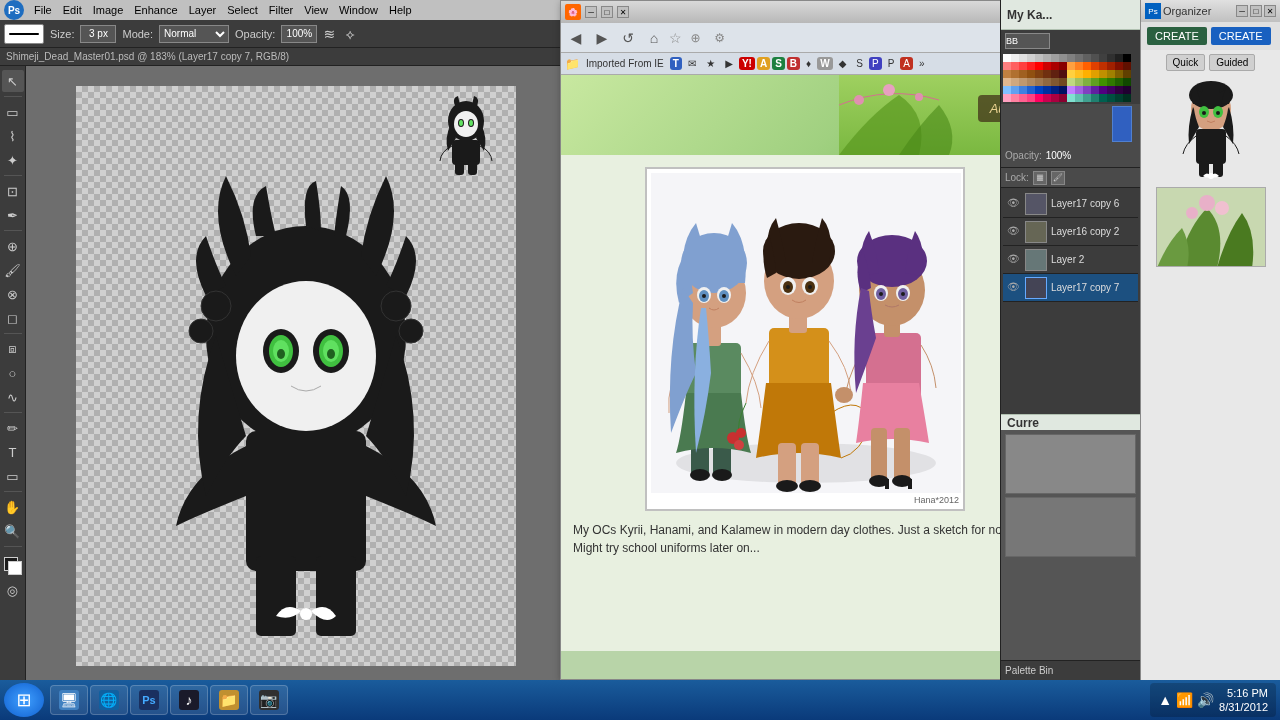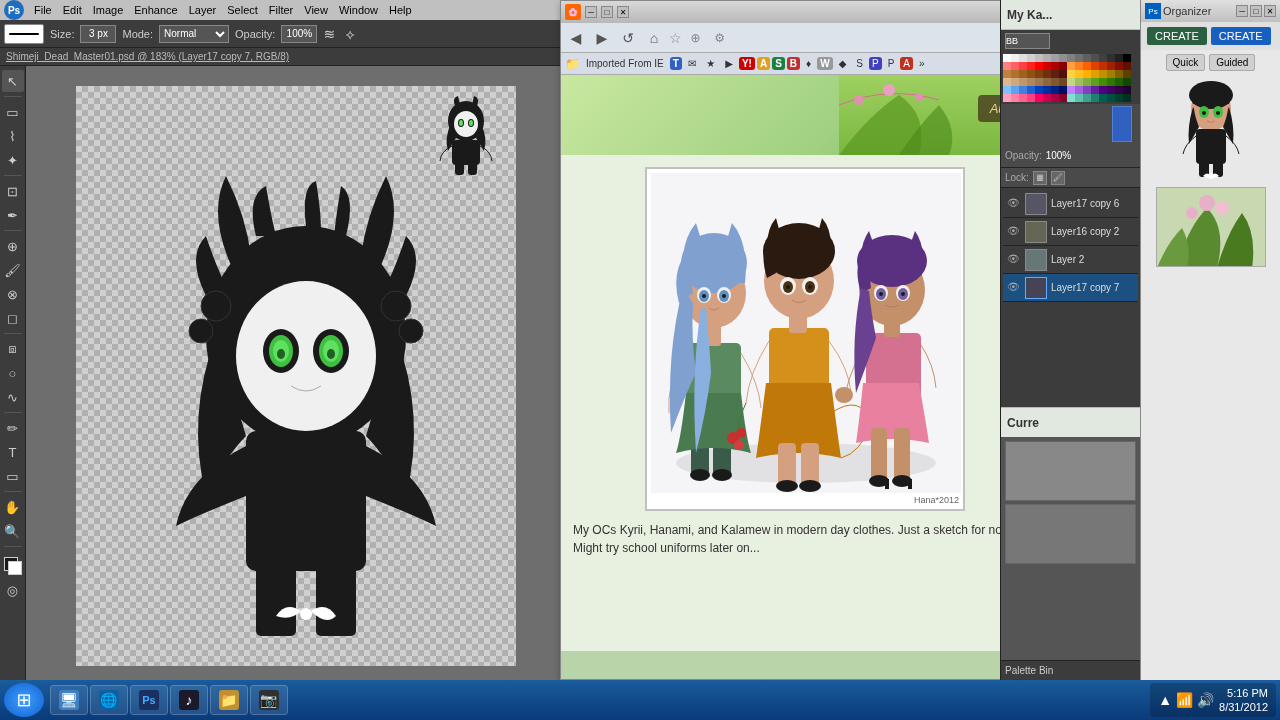--- a/index.html
+++ b/index.html
@@ -97,21 +97,20 @@
     
     .ps-info-bar {
       height: 18px;
       background: #3c3c3c;
       border-bottom: 1px solid #222;
       display: flex;
       align-items: center;
       padding: 0 6px;
       color: #bbb;
       font-size: 10px;
-      text-decoration: underline;
     }
 
     
     .ps-main {
       display: flex;
       flex: 1;
       overflow: hidden;
     }
 
     
@@ -705,21 +704,21 @@
       padding: 0 6px;
     }
     .my-ka-title {
       font-size: 12px;
       font-weight: bold;
       color: #333;
     }
 
     
     .curre-panel {
-      height: 30px;
+      height: 16px;
       background: #e0e8e0;
       border-top: 1px solid #b0c0b0;
       display: flex;
       align-items: center;
       padding: 0 6px;
     }
     .curre-title {
       font-size: 12px;
       font-weight: bold;
       color: #333;

